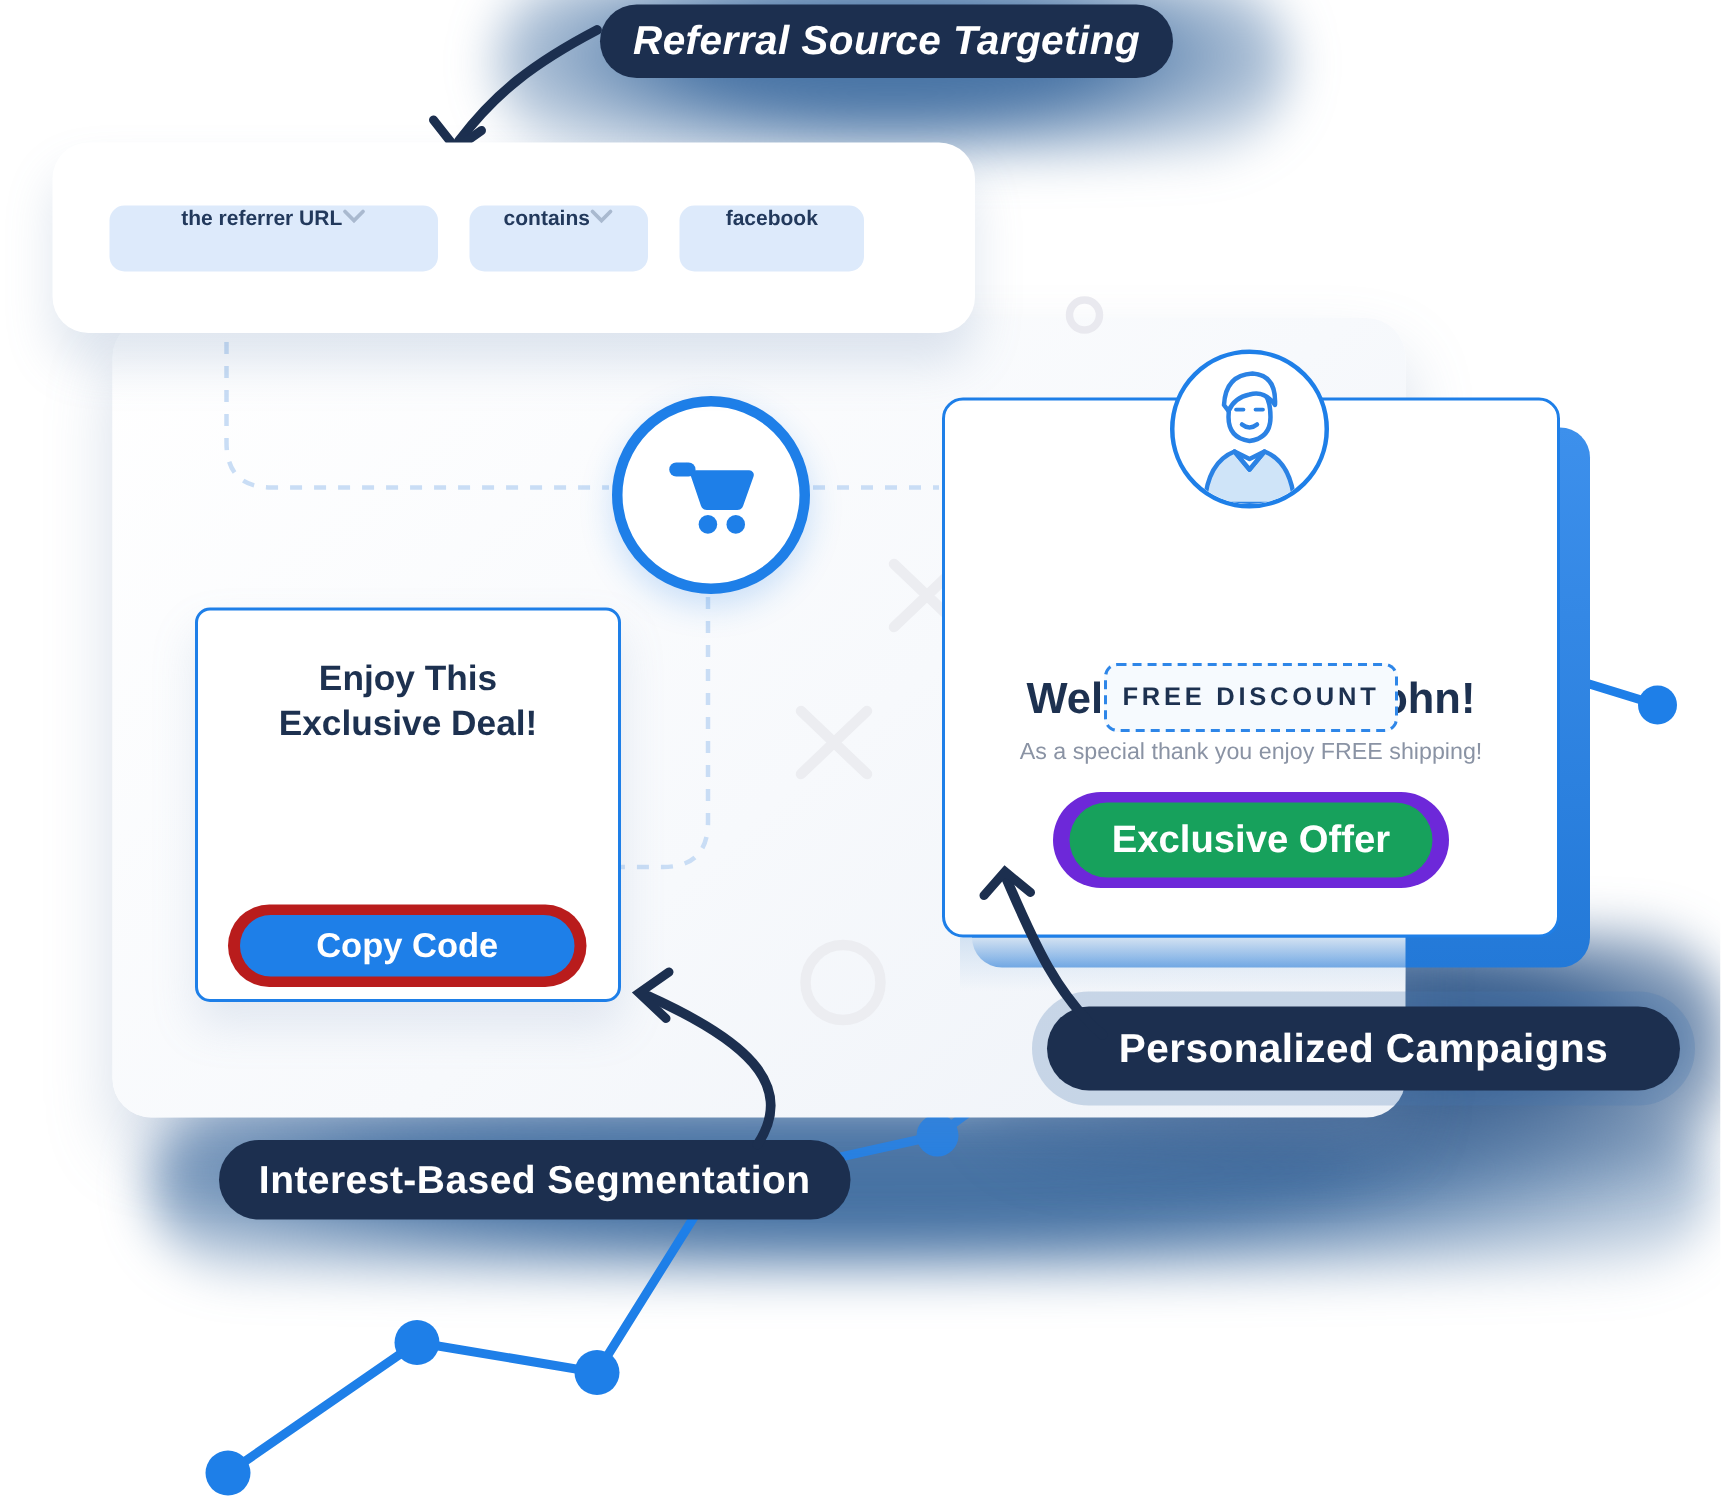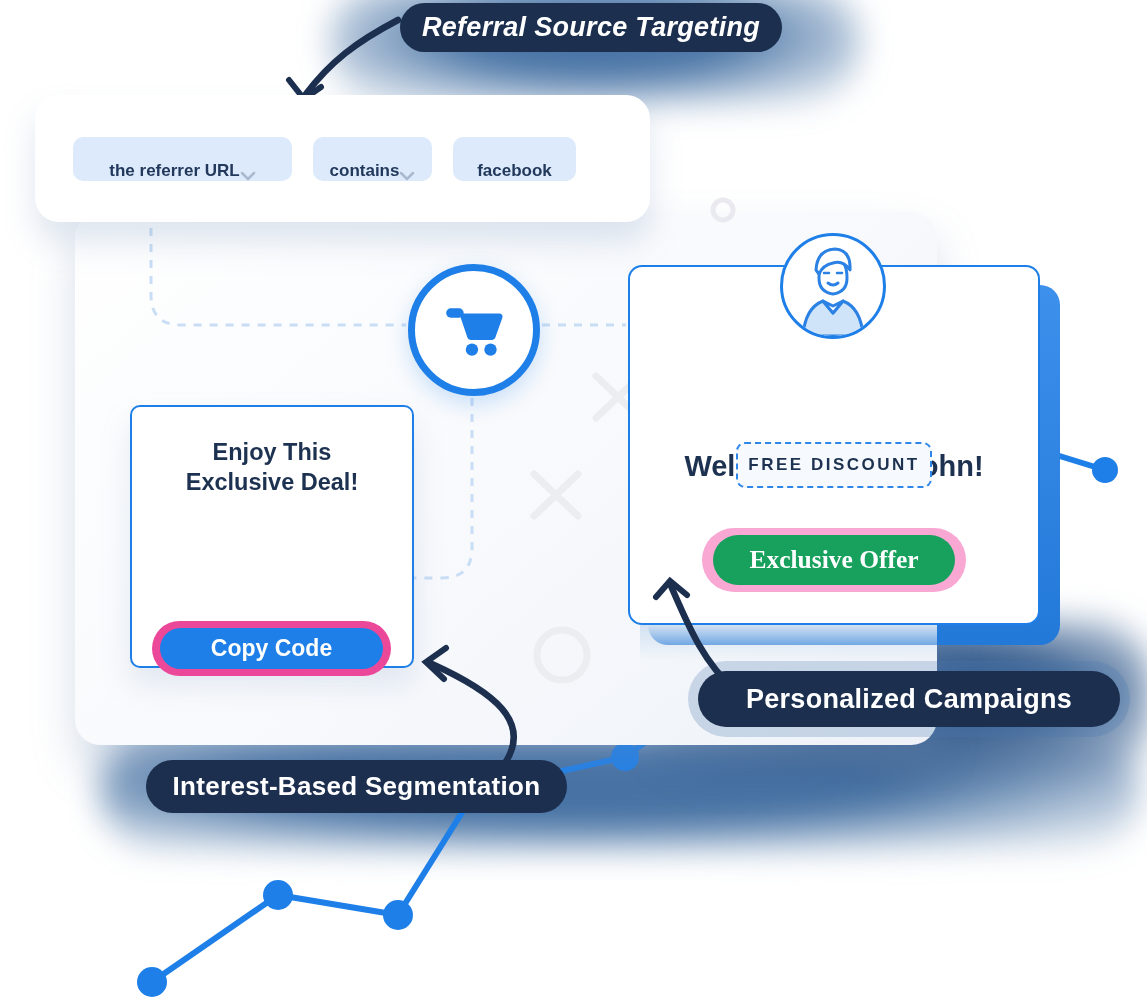--- a/index.html
+++ b/index.html
@@ -35,41 +35,41 @@
   .pill-badge{z-index:9;border-radius:28px;background:#1C2F4F;color:#ffffff;font-weight:bold;display:flex;align-items:center;justify-content:center;letter-spacing:.3px;}
   .badge-referral{left:400px;top:3px;width:382px;height:49px;font-size:27px;font-style:italic;}
   .badge-personalized{left:698px;top:671px;width:422px;height:56px;font-size:27px;box-shadow:0 0 0 10px rgba(70,120,175,.25);}
   .badge-interest{left:146px;top:760px;width:421px;height:53px;font-size:26px;}
 
   .arrow-svg{left:0;top:0;z-index:10;}
 
   
   .filter-card{left:35px;top:95px;width:615px;height:127px;z-index:11;border-radius:24px;background:#ffffff;
     box-shadow:0 20px 32px rgba(110,140,180,.22);display:flex;align-items:center;padding-left:38px;gap:21px;}
-  .filter-pill{height:44px;border-radius:10px;background:#DDEAFB;display:flex;align-items:flex-end;justify-content:center;
-    color:#22395C;font-size:17px;font-weight:bold;cursor:pointer;}
+  .filter-pill{height:44px;border-radius:10px;background:#DDEAFB;display:flex;align-items:flex-start;justify-content:center;
+    color:#22395C;font-size:14px;font-weight:bold;cursor:pointer;}
   .fp-1{width:219px;} .fp-2{width:119px;} .fp-3{width:123px;}
   .chev{display:inline-flex;margin-top:2px;}
 
   
   .w-title{left:628px;top:450px;width:412px;z-index:8;text-align:center;color:#1D3150;font-size:29px;font-weight:700;}
   .w-title b{font-weight:800;}
   .w-sub{left:628px;top:493px;width:412px;z-index:8;text-align:center;color:#8A93A4;font-size:15.5px;}
   .dashed-pill{z-index:8;border:2px dashed #2E86E8;display:flex;align-items:center;justify-content:center;color:#1D3150;font-weight:800;}
   .free-ship{left:736px;top:442px;width:196px;height:46px;border-radius:9px;background:#f6fafe;font-size:17px;letter-spacing:2.5px;z-index:8;}
   .btn-halo{z-index:8;display:flex;align-items:center;justify-content:center;}
-  .offer-halo{left:702px;top:528px;width:264px;height:64px;border-radius:34px;background:#f9a8d4;font-family:Liberation Serif, serif;}
+  .offer-halo{left:702px;top:528px;width:264px;height:64px;border-radius:34px;background:#6d28d9;}
   .btn{display:flex;align-items:center;justify-content:center;color:#ffffff;font-weight:700;cursor:pointer;}
   .offer-btn{width:242px;height:50px;border-radius:26px;background:#17A15C;font-size:25.5px;}
 
   
   .d-title{left:130px;top:437px;width:284px;z-index:8;text-align:center;color:#1D3150;font-size:23.5px;font-weight:800;line-height:1.28;}
   .d-sub{left:130px;top:505px;width:284px;z-index:8;text-align:center;color:#8A93A4;font-size:14.5px;line-height:1.65;}
   .coupon{left:160px;top:557px;width:223px;height:40px;border-radius:20px;background:#EAF3FD;font-size:15px;letter-spacing:1.8px;z-index:8;}
-  .copy-halo{left:152px;top:621px;width:239px;height:55px;border-radius:30px;background:#ec4899;}
+  .copy-halo{left:152px;top:603px;width:239px;height:55px;border-radius:30px;background:#b91c1c;}
   .copy-btn{width:223px;height:41px;border-radius:22px;background:#1E7FE8;font-size:23px;}
 </style>
 </head>
 <body>
 
 <div class="stage">
 
   <div class="glow glow-top"></div>
   <div class="glow glow-bottom"></div>
   <div class="glow glow-right"></div>
@@ -131,20 +131,21 @@
         <path d="M45 47 Q50 51 55 47" fill="none"></path>
       </g>
       <g stroke="#2B82E4" stroke-width="2.5" stroke-linecap="round" fill="none">
         <path d="M41 37 L46 37 M54 37 L59 37"></path>
       </g>
     </svg>
   </div>
   <div class="abs w-title">
     <span>Welcome Back, </span><b>John!</b>
   </div>
+  <div class="abs w-sub">As a special thank you enjoy FREE shipping!</div>
   <div class="abs dashed-pill free-ship">FREE DISCOUNT</div>
   <div class="abs btn-halo offer-halo">
     <div class="btn offer-btn">Exclusive Offer</div>
   </div>
 
   <div class="abs pill-badge badge-referral">Referral Source Targeting</div>
   <div class="abs pill-badge badge-personalized">Personalized Campaigns</div>
   <div class="abs pill-badge badge-interest">Interest-Based Segmentation</div>
 
   <svg class="abs arrow-svg" width="1147" height="1003">

